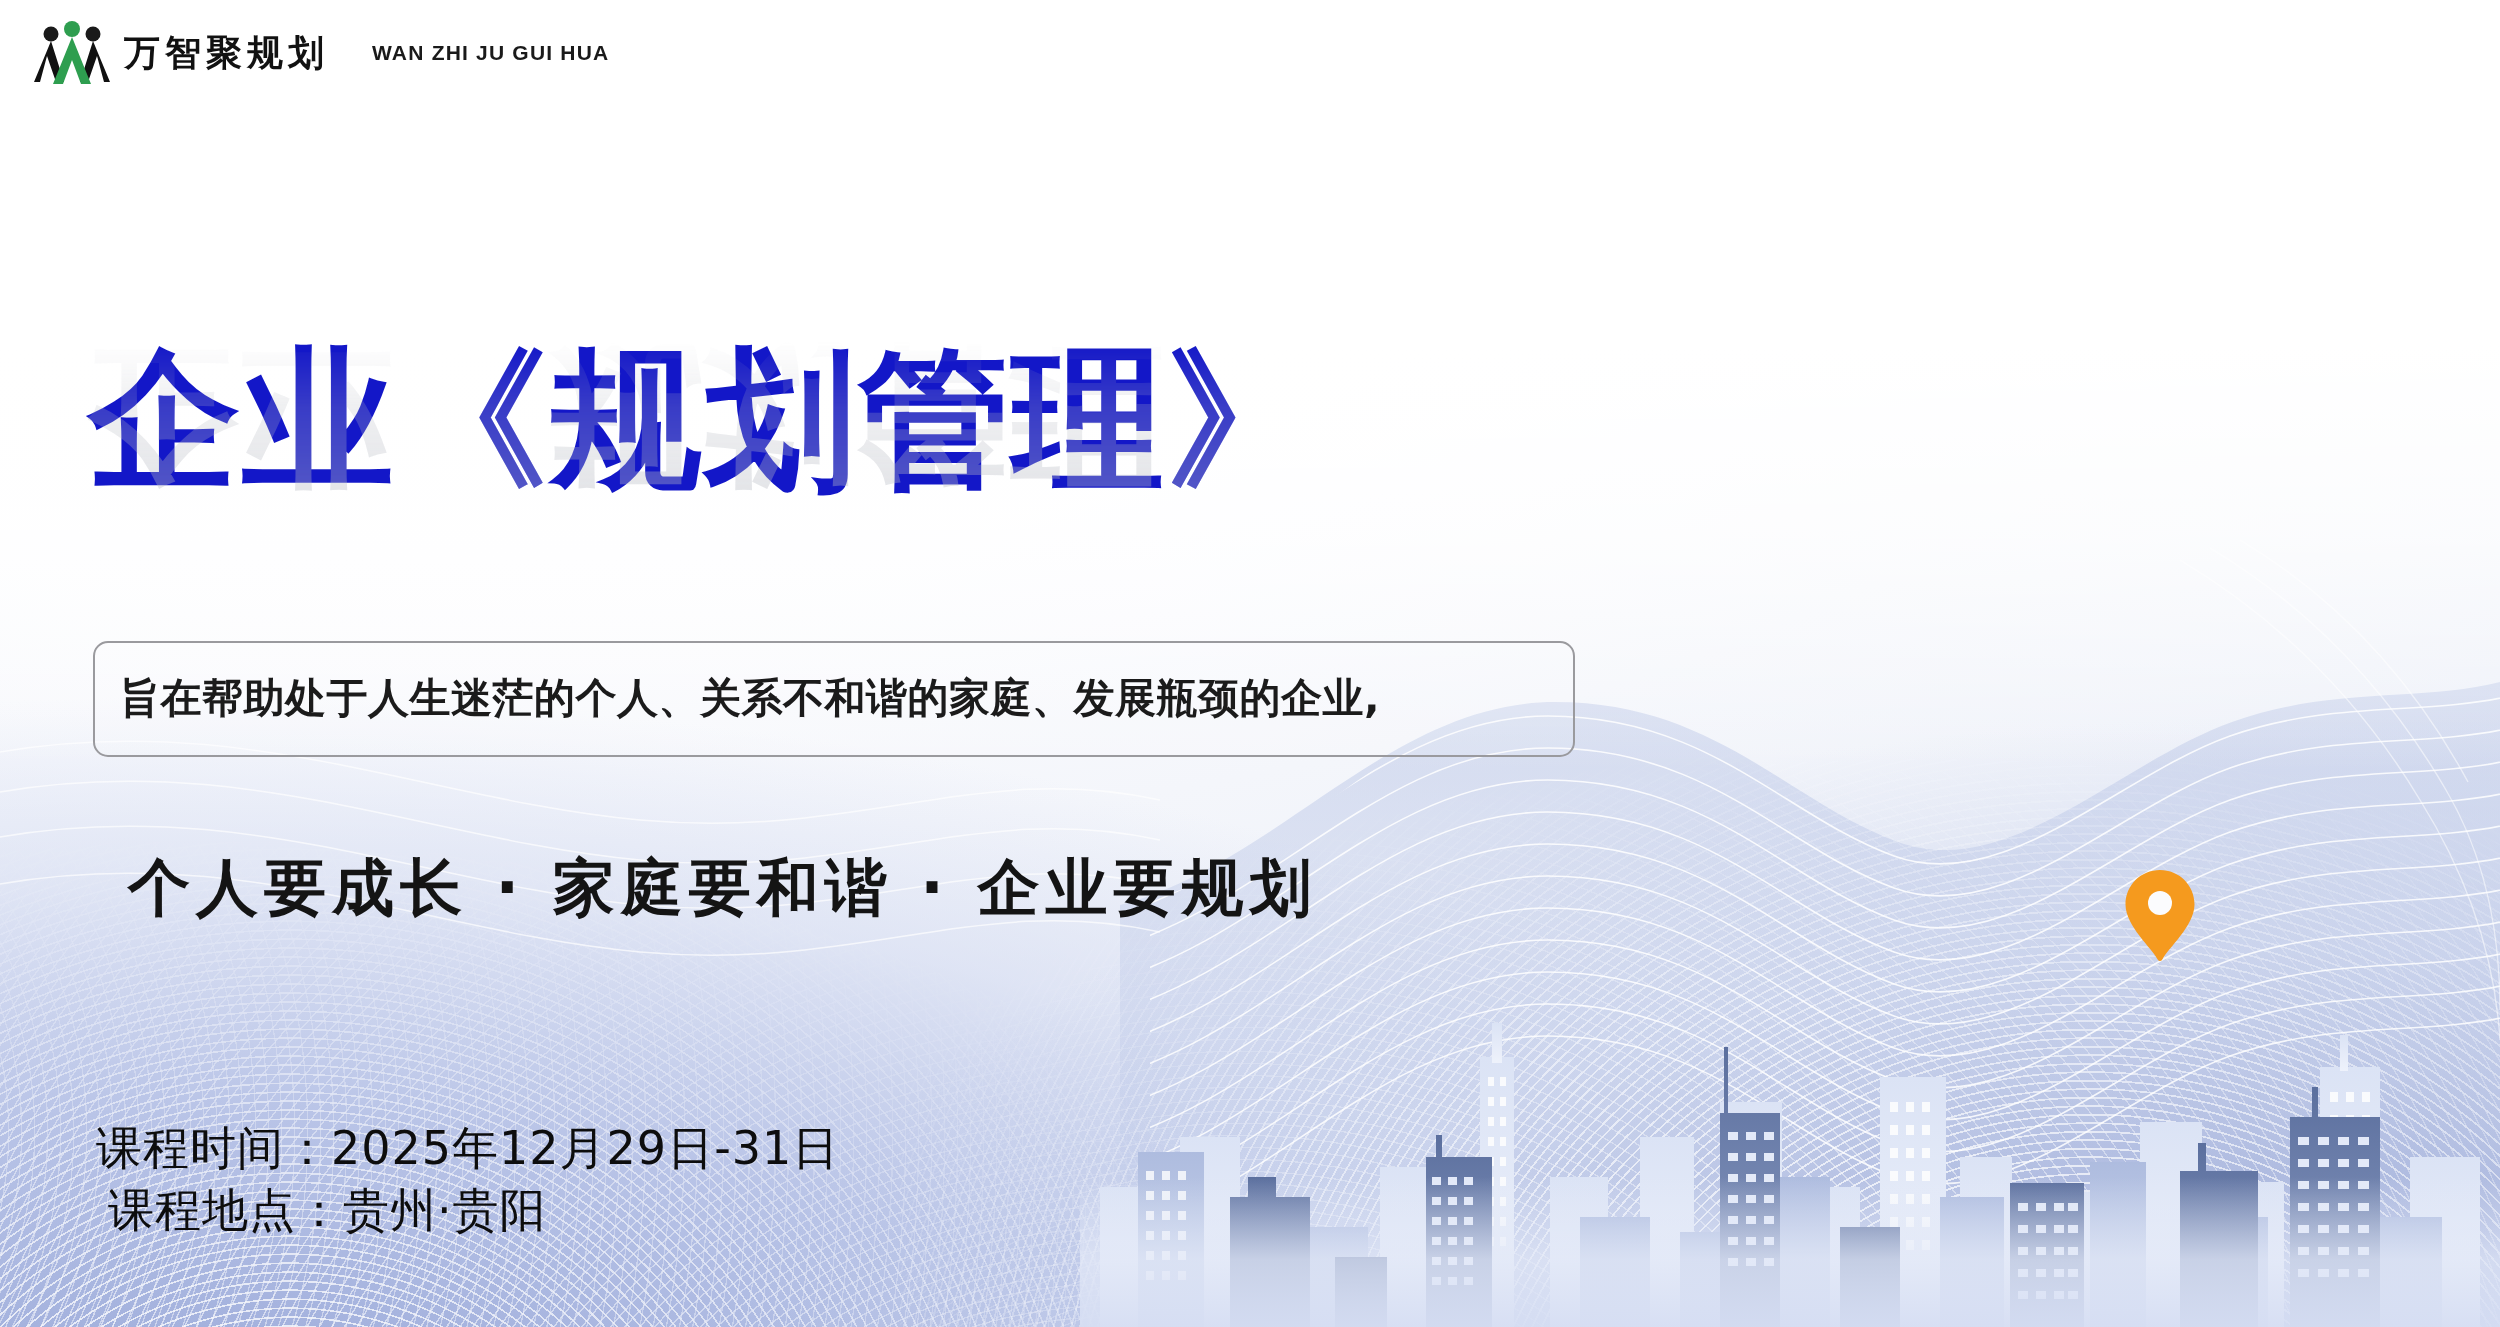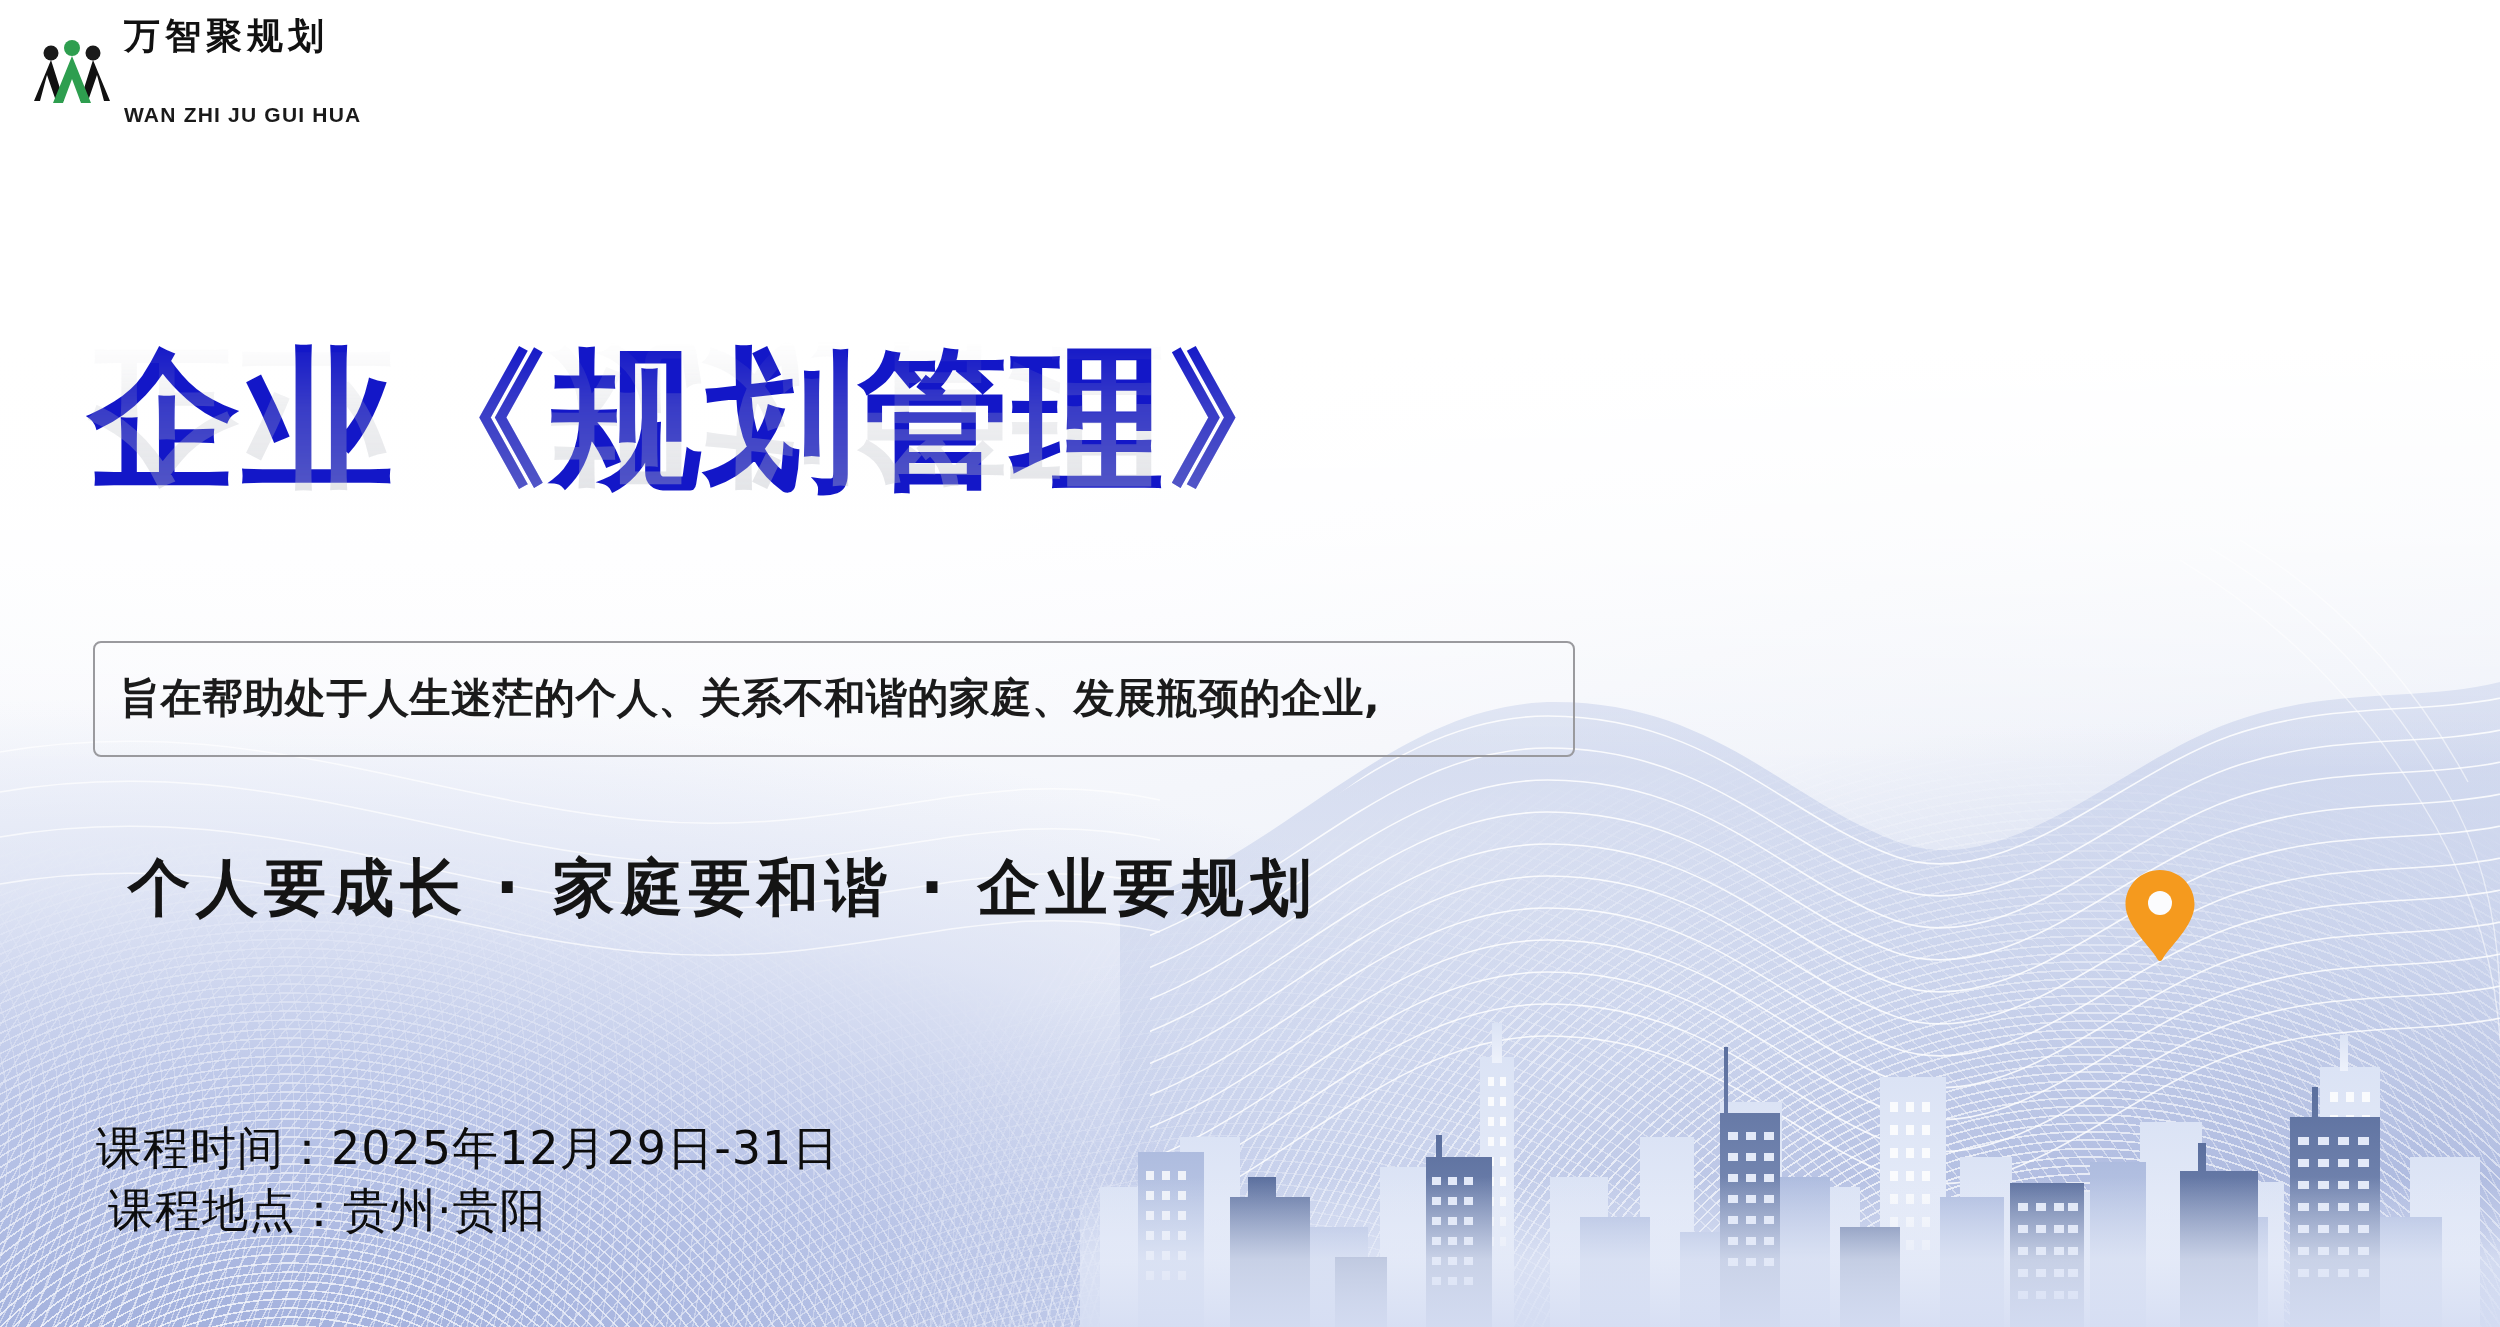--- a/index.html
+++ b/index.html
@@ -71,21 +71,21 @@
   .skyline svg { width:100%; height:100%; display:block; }
   .skyline::after{
     content:""; position:absolute; left:0; right:0; bottom:0; height:150px;
     background:linear-gradient(180deg, rgba(233,238,250,0) 0%, rgba(226,232,247,0.75) 55%, rgba(214,222,243,0.95) 100%);
   }
 
   
   .logo { position:absolute; left:34px; top:18px; display:flex; align-items:center; gap:14px; }
   .logo-mark { width:76px; height:70px; position:relative; }
   .logo-mark svg { width:100%; height:100%; display:block; }
-  .logo-text { display:flex; flex-direction:column; line-height:1;gap:43px; }
+  .logo-text { display:flex; line-height:1;gap:43px; }
   .logo-cn {
     font-family:"Liberation Serif","DejaVu Serif",serif;
     font-size:36px; font-weight:700; color:#111; letter-spacing:5px;
   }
   .logo-en {
     font-family:"Liberation Sans","DejaVu Sans",sans-serif;
     font-size:21px; font-weight:700; color:#1a1a1a; letter-spacing:1.2px;
     margin-top:7px;
   }
 
@@ -105,21 +105,21 @@
     color:#b9bcc4;
     -webkit-mask-image:linear-gradient(to top, rgba(0,0,0,0) 8%, rgba(0,0,0,0.30) 45%, rgba(0,0,0,0.55) 100%);
             mask-image:linear-gradient(to top, rgba(0,0,0,0) 8%, rgba(0,0,0,0.30) 45%, rgba(0,0,0,0.55) 100%);
     opacity:.75;
     margin-top:-4px;
   }
 
   
   .desc-box {
     position:absolute; left:93px; top:641px; width:1482px;
-    border:2px solid #9a9a9e; border-radius:8px;
+    border:2px solid #9a9a9e; border-radius:15px;
     padding:22px 24px 24px 24px;
     background:rgba(255,255,255,0.10);
   }
   .desc-line {
     font-family:"DejaVu Sans","Liberation Sans",sans-serif;
     font-size:41px; font-weight:600; color:#1b1b1b;
     letter-spacing:0.5px; line-height:1.62; white-space:nowrap;
   }
 
   

